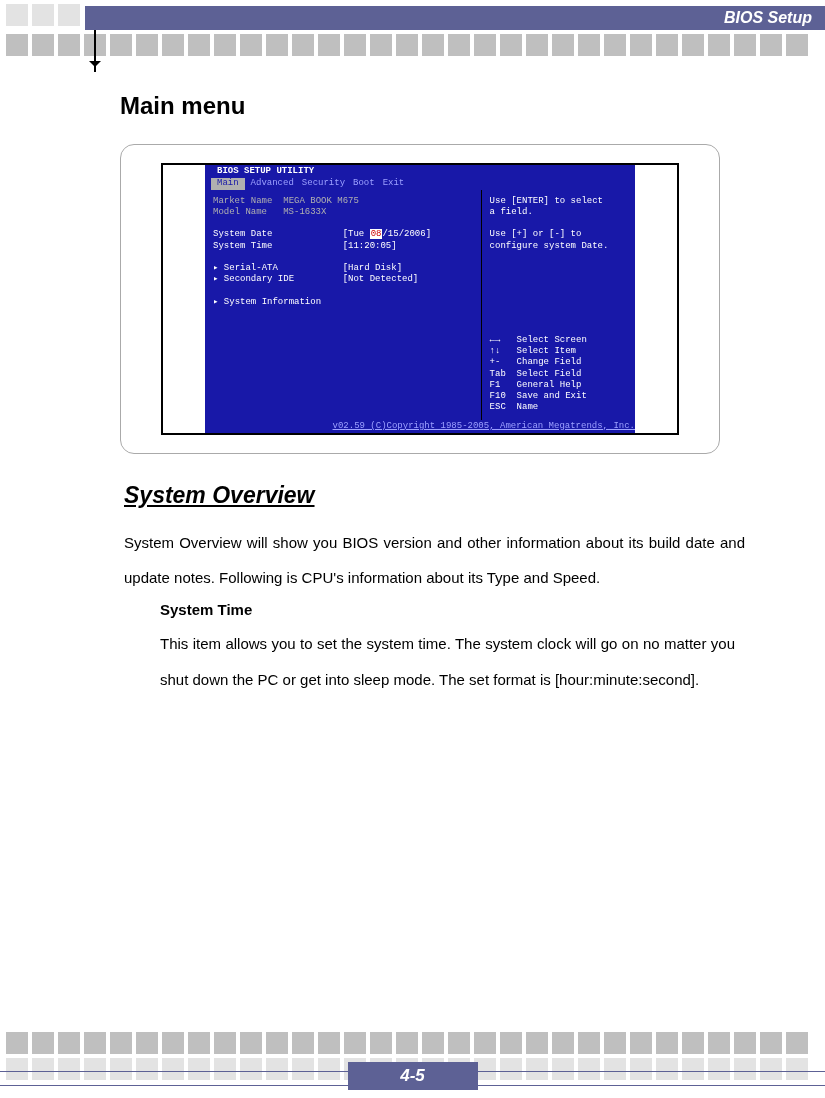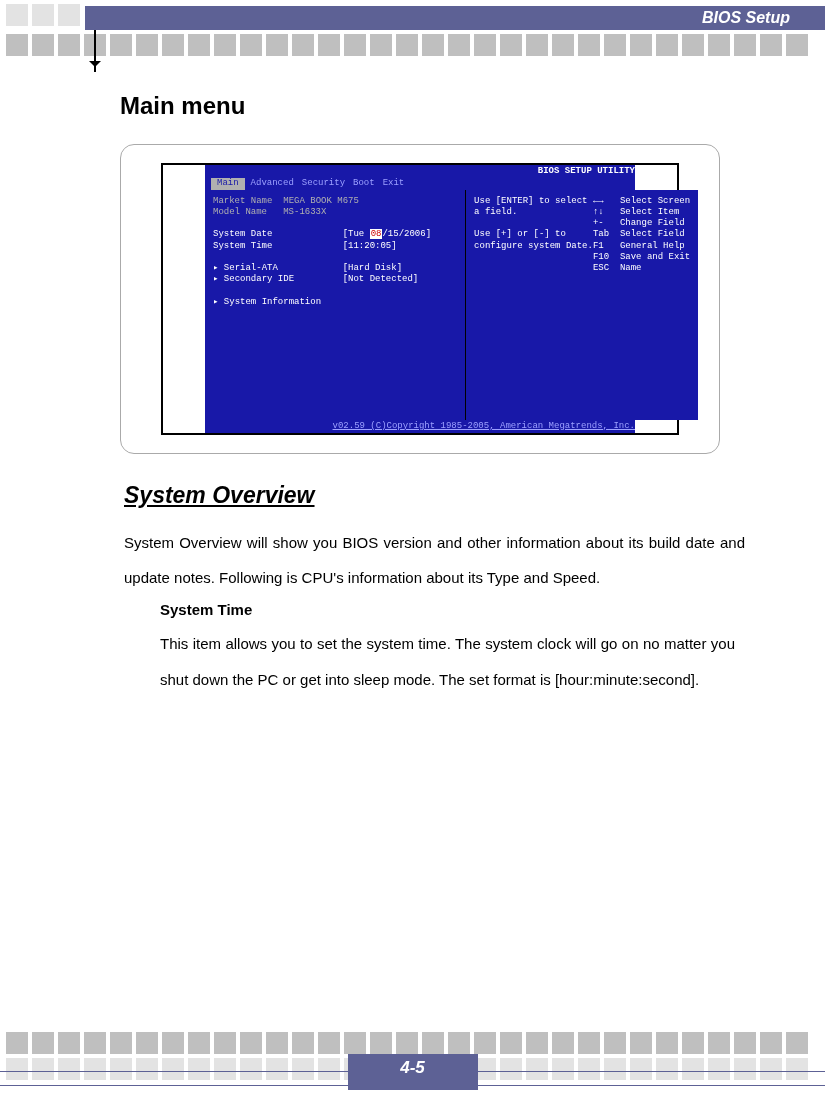--- a/index.html
+++ b/index.html
@@ -25,61 +25,61 @@
     height:1098px;
     position:relative;
     background:#fff;
     overflow:hidden;
   }
   
   .strip{position:absolute;left:0;right:0;height:22px;display:flex;gap:4px;padding:0 6px;}
   .strip .sq{width:22px;height:22px;background:var(--gray-sq);}
   .strip.light .sq{background:#e3e3e3;}
   .hdr-bar{position:absolute;left:85px;right:0;top:6px;height:24px;background:var(--purple);}
-  .hdr-text{position:absolute;right:35px;top:6px;color:#fff;font-style:italic;font-weight:bold;font-size:16px;line-height:24px;}
+  .hdr-text{position:absolute;right:13px;top:6px;color:#fff;font-style:italic;font-weight:bold;font-size:16px;line-height:24px;}
   .arrow{position:absolute;left:94px;top:30px;width:2px;height:42px;background:#000;}
   .arrow:after{content:"";position:absolute;left:-5px;bottom:-1px;border:6px solid transparent;border-top-color:#000;}
   .content{position:absolute;left:120px;right:80px;top:92px;}
   h2.title{font-size:24px;font-weight:bold;margin:0 0 24px 0;}
   .bios-frame{
     border:1px solid #aaa;
     border-radius:14px;
     padding:18px 40px;
     width:600px;
     margin-bottom:28px;
   }
   .bios{
     width:430px;
     margin:0 auto;
     font-family:"Courier New",monospace;
     font-size:9px;
     line-height:1.25;
     color:var(--bios-white);
   }
-  .bios .titlebar{background:var(--bios-blue);color:var(--bios-white);text-align:right;font-weight:bold;padding:1px 0;}
+  .bios .titlebar{background:var(--bios-blue);color:var(--bios-white);text-align:left;font-weight:bold;padding:1px 12px;}
   .bios .tabs{background:var(--bios-blue);color:var(--bios-lightblue);display:flex;gap:4px;padding:0 6px;}
   .bios .tabs .sel{background:var(--bios-gray);color:var(--bios-blue);padding:0 6px;}
   .bios .tabs span{padding:0 2px;}
   .bios .body{display:flex;background:var(--bios-blue);height:230px;gap:26px;}
   .bios .left{flex:1.7;background:var(--bios-blue);padding:6px 8px;position:relative;}
-  .bios .right{flex:1;background:var(--bios-blue);border-left:1px solid #000;padding:6px 8px;display:flex;flex-direction:row;justify-content:space-between;}
+  .bios .right{flex:1;background:var(--bios-blue);border-left:1px solid #000;padding:6px 8px;display:flex;flex-direction:column;justify-content:space-between;}
   .bios .row{white-space:pre;}
   .bios .gray{color:var(--bios-gray);}
   .bios .white{color:var(--bios-white);}
   .bios .sel-field{background:#fff;color:#cc0000;padding:0 1px;}
   .bios .footer{background:var(--bios-blue);color:var(--bios-lightblue);text-align:right;padding:1px 0;text-decoration:underline;}
   .bios-wrap{padding:0;border:2px solid #000;}
   h3.sub{font-size:23px;font-weight:bold;text-decoration:underline;margin:0 0 16px 4px;font-style:italic;}
   p.body{font-size:15px;line-height:2.35;text-align:justify;margin:0 0 4px 4px;}
   .indent{margin-left:40px;margin-right:10px;}
   .sub2{font-weight:bold;font-size:15px;margin:6px 0 8px 0;}
   .footer-bar{position:absolute;left:0;right:0;bottom:12px;height:28px;}
   .fb-line{position:absolute;left:0;right:0;top:13px;border-top:1px solid var(--purple);}
   .fb-line2{position:absolute;left:0;right:0;bottom:0;border-top:1px solid var(--purple);}
-  .page-num{position:absolute;left:50%;transform:translateX(-50%);bottom:8px;width:130px;height:36px;background:var(--purple);color:#fff;font-style:italic;font-weight:bold;font-size:17px;text-align:center;line-height:28px;}
+  .page-num{position:absolute;left:50%;transform:translateX(-50%);bottom:8px;width:130px;height:28px;background:var(--purple);color:#fff;font-style:italic;font-weight:bold;font-size:17px;text-align:center;line-height:28px;}
   .help-block div{white-space:pre;}
 </style>
 </head>
 <body>
 
 <div class="page">
 
   <div class="strip light" style="top:4px;">
     <div class="sq"></div>
       <div class="sq"></div>

